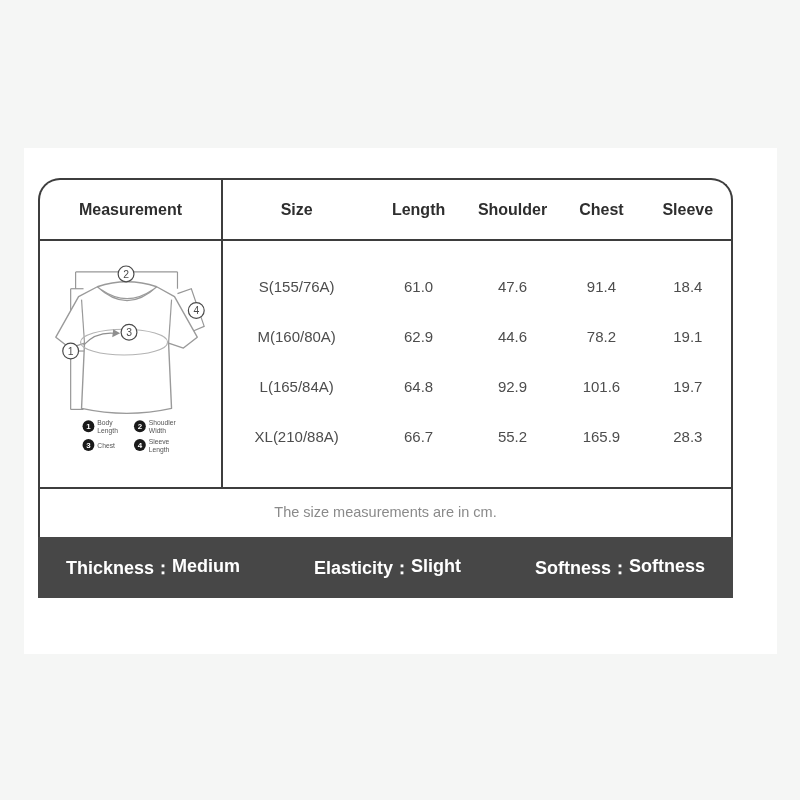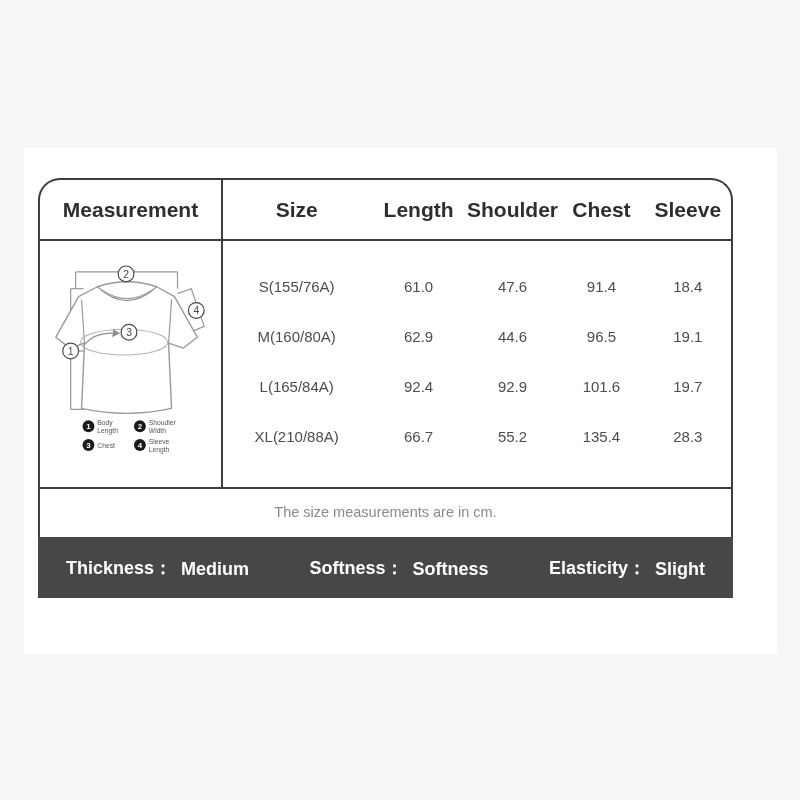--- a/index.html
+++ b/index.html
@@ -33,21 +33,21 @@
   }
   .m-col { border-right: 2px solid #3d3d3d; }
   .m-header, .data-header {
     height: 61px;
     border-bottom: 2px solid #3d3d3d;
     display: flex;
     align-items: center;
     justify-content: center;
   }
   .m-header span, .data-header span {
-    font-size: 21px;
+    font-size: 16px;
     font-weight: bold;
     color: #2e2e2e;
   }
   .data-header {
     display: grid;
     grid-template-columns: 29% 19% 18% 17% 17%;
   }
   .data-header span { text-align: center; }
   .diagram-wrap {
     display: flex;
@@ -85,22 +85,22 @@
     left: 14px; top: 389px;
     width: 695px; height: 61px;
     background: #474747;
     display: flex;
     align-items: center;
     justify-content: space-between;
     padding: 0 28px;
   }
   .footer-item {
     display: flex;
-    align-items: flex-end;
-    gap: 9px;
+    align-items: flex-start;
+    gap: 0;
   }
   .footer-item .f-label, .footer-item .f-value {
     color: #ffffff;
     font-size: 18px;
     font-weight: bold;
   }
   svg text { font-family: "Liberation Sans", sans-serif; }
   .marker-num { font-size: 10.5px; fill: #4a4a4a; }
   .legend-num { font-size: 8px; font-weight: bold; fill: #ffffff; }
   .legend-label { font-size: 6.8px; fill: #555555; }
@@ -207,54 +207,54 @@
             <span>S(155/76A)</span>
             <span>61.0</span>
             <span>47.6</span>
             <span>91.4</span>
             <span>18.4</span>
           </div>
           <div class="data-row">
             <span>M(160/80A)</span>
             <span>62.9</span>
             <span>44.6</span>
-            <span>96.5</span>
+            <span>78.2</span>
             <span>19.1</span>
           </div>
           <div class="data-row">
             <span>L(165/84A)</span>
-            <span>92.4</span>
+            <span>64.8</span>
             <span>92.9</span>
             <span>101.6</span>
             <span>19.7</span>
           </div>
           <div class="data-row">
             <span>XL(210/88A)</span>
             <span>66.7</span>
             <span>55.2</span>
-            <span>135.4</span>
+            <span>165.9</span>
             <span>28.3</span>
           </div>
         </div>
       </div>
     </div>
 
     <div class="notes">
       <div>The size measurements are in cm.</div>
     </div>
   </div>
 
   <div class="footer-bar">
     <div class="footer-item">
       <span class="f-label">Thickness：</span>
       <span class="f-value">Medium</span>
     </div>
     <div class="footer-item">
+      <span class="f-label">Elasticity：</span>
+      <span class="f-value">Slight</span>
+    </div>
+    <div class="footer-item">
       <span class="f-label">Softness：</span>
       <span class="f-value">Softness</span>
     </div>
-    <div class="footer-item">
-      <span class="f-label">Elasticity：</span>
-      <span class="f-value">Slight</span>
-    </div>
   </div>
 
 </div>
 
 </body></html>

